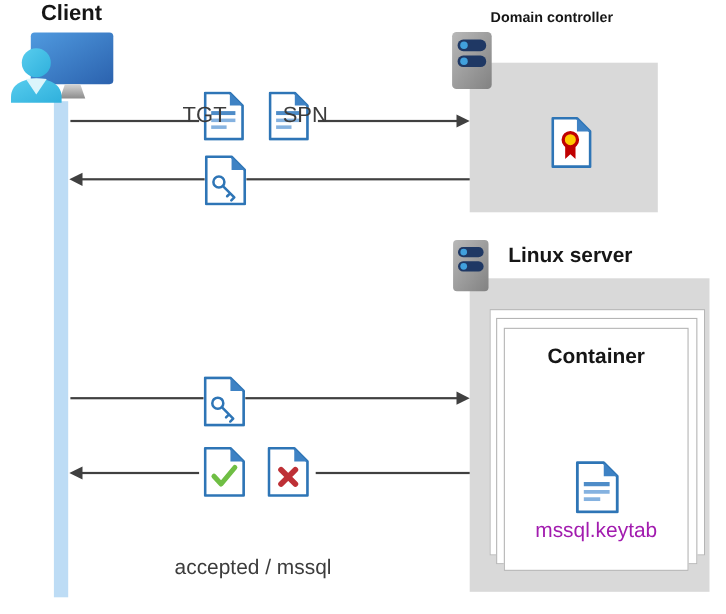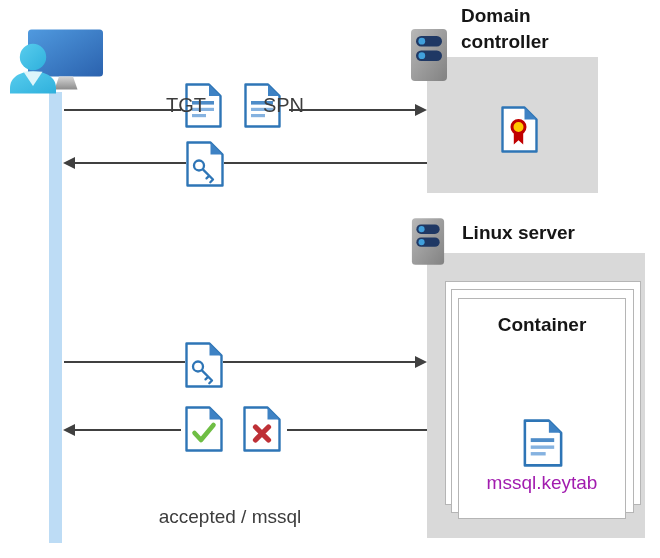--- a/index.html
+++ b/index.html
@@ -49,20 +49,21 @@
       <linearGradient id="gradSql" x1="0" y1="0" x2="1" y2="0">
         <stop offset="0" stop-color="#1E78D0"></stop>
           <stop offset="1" stop-color="#0F5CA9"></stop>
       </linearGradient>
     </defs>
   </svg>
 
   <div class="gray-box" style="left:427px;top:57px;width:171px;height:136px;"></div>
   <div class="gray-box" style="left:427px;top:253px;width:218px;height:285px;"></div>
 
+  <div class="label-bold" style="left:22px;top:1px;width:86px;text-align:center;font-size:20px;">Client</div>
 
   <div class="abs" style="left:49px;top:92px;width:13px;height:451px;background:#BDDCF5;z-index:1;"></div>
 
   <div class="abs icon" style="left:6px;top:26px;width:100px;height:70px;z-index:3;">
     <svg viewBox="0 0 100 70">
       <rect x="22" y="3.5" width="75" height="47" rx="3.5" fill="url(#gradMon)"></rect>
       <path d="M53 50.5 H67 L71.5 63.5 H48.5 Z" fill="url(#gradStand)"></path>
       <circle cx="27" cy="31" r="13.2" fill="url(#gradPerson)"></circle>
       <path d="M4 67.5 V62 C4 51.5 13.5 45.5 27 45.5 C40.5 45.5 50 51.5 50 62 V67.5 Z" fill="url(#gradPerson)"></path>
       <path d="M17.5 45.8 L27 60 L36.5 45.8 C30 44.9 24 44.9 17.5 45.8 Z" fill="#DCF5FB"></path>
@@ -72,21 +73,21 @@
   <div class="abs icon" style="left:410px;top:28px;width:38px;height:54px;z-index:3;">
     <svg viewBox="0 0 38 54">
       <rect x="1" y="1" width="36" height="52" rx="4" fill="url(#gradSrv)"></rect>
       <rect x="6" y="8" width="26" height="10.5" rx="5.2" fill="#1F3864"></rect>
       <circle cx="11.8" cy="13.2" r="3.4" fill="#41A0DC"></circle>
       <rect x="6" y="22.5" width="26" height="10.5" rx="5.2" fill="#1F3864"></rect>
       <circle cx="11.8" cy="27.7" r="3.4" fill="#41A0DC"></circle>
     </svg>
   </div>
 
-  <div class="label-bold" style="left:461px;top:3px;width:112px;font-size:19px;line-height:26px;">Domain controller</div>
+  <div class="label-bold" style="left:446px;top:3px;width:112px;font-size:13px;line-height:26px;">Domain controller</div>
 
   <div class="abs icon" style="left:501px;top:106px;width:37px;height:47px;z-index:4;">
     <svg viewBox="0 0 37 47">
       <path d="M1.5 1.5 H23.5 L35.5 13.5 V45.5 H1.5 Z" fill="#fff" stroke="#2E75B6" stroke-width="2.4" stroke-linejoin="round"></path>
       <path d="M23.5 1.5 L35.5 13.5 H23.5 Z" fill="#3E82C4"></path>
       <path d="M12.8 26.5 V38.5 L17.5 34.2 L22.2 38.5 V26.5 Z" fill="#C00000"></path>
       <circle cx="17.5" cy="21" r="6.5" fill="#FFC800" stroke="#C00000" stroke-width="3"></circle>
     </svg>
   </div>
 
@@ -131,21 +132,21 @@
   <div class="line" style="left:64px;top:361px;width:352px;"></div>
   <div class="arrowhead-r" style="left:415px;top:356px;"></div>
 
   <div class="line" style="left:74px;top:429px;width:353px;"></div>
   <div class="arrowhead-l" style="left:63px;top:424px;"></div>
 
   <div class="mask" style="left:181px;top:101px;width:108px;height:18px;"></div>
   <div class="mask" style="left:181px;top:421px;width:106px;height:18px;"></div>
 
   <div class="label-reg" style="left:156px;top:53px;width:60px;text-align:center;font-size:20px;">TGT</div>
-  <div class="label-reg" style="left:244px;top:53px;width:60px;text-align:right;font-size:20px;">SPN</div>
+  <div class="label-reg" style="left:257px;top:53px;width:60px;text-align:left;font-size:20px;">SPN</div>
 
   <div class="doc-icon icon" style="left:185px;top:83px;width:37px;height:45px;">
     <svg viewBox="0 0 37 45">
       <path d="M1.5 1.5 H24 L35.5 13 V43.5 H1.5 Z" fill="#fff" stroke="#2E75B6" stroke-width="2.4" stroke-linejoin="round"></path>
       <path d="M24 1.5 L35.5 13 H24 Z" fill="#3E82C4"></path>
       <rect x="7" y="18" width="22" height="3.6" fill="#4E8CC8"></rect>
       <rect x="7" y="24.8" width="22" height="3.2" fill="#85B2E0"></rect>
       <rect x="7" y="31" width="14" height="3.2" fill="#85B2E0"></rect>
     </svg>
   </div>

